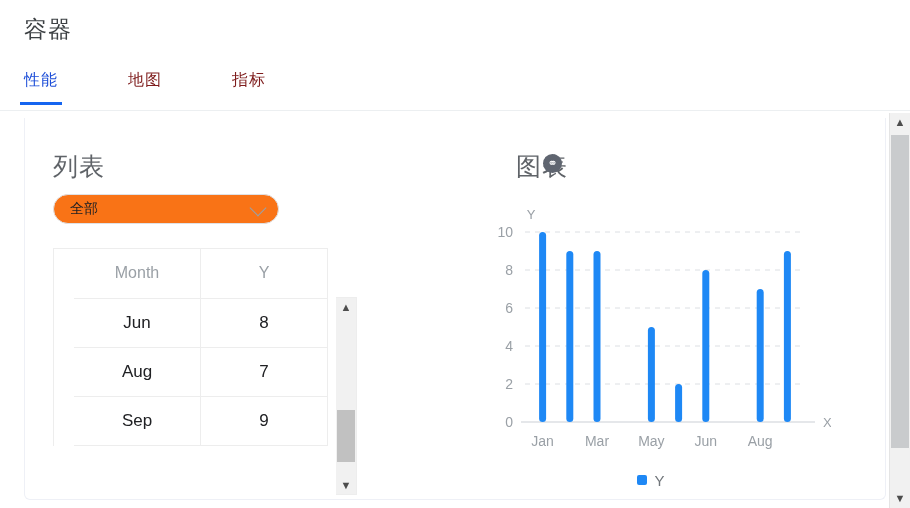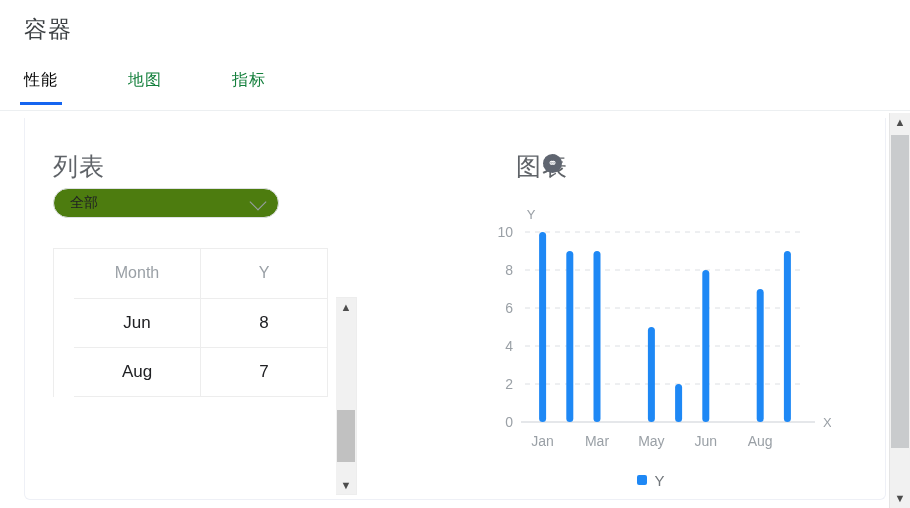--- a/index.html
+++ b/index.html
@@ -31,28 +31,28 @@
     left: 20px;
     top: 70px;
     width: 870px;
     height: 40px;
     display: flex;
     align-items: flex-start;
   }
   .tab {
     position: relative;
     font-size: 16px;
-    color: #15803d;
+    color: #7f1d1d;
     padding: 0 4px 14px 4px;
     margin-right: 62px;
     cursor: pointer;
     letter-spacing: 1px;
   }
   .tab.active {
-    color: #000000;
+    color: #1d4ed8;
   }
   .tab.active::after {
     content: "";
     position: absolute;
     left: 0;
     right: 0;
     bottom: 0;
     height: 3px;
     background: #1565f0;
   }
@@ -100,26 +100,26 @@
     font-size: 12px;
     line-height: 19px;
     text-align: center;
     cursor: pointer;
   }
 
   
   .select {
     position: absolute;
     left: 28px;
-    top: 70px;
+    top: 76px;
     width: 226px;
     height: 30px;
     border: 1px solid #dfe1e5;
     border-radius: 16px;
-    background: #4d7c0f;
+    background: #f97316;
     box-sizing: border-box;
     cursor: pointer;
   }
   .select-value {
     position: absolute;
     left: 16px;
     top: 5px;
     font-size: 14px;
     color: #202124;
   }
@@ -309,20 +309,24 @@
           </tr>
         </thead>
         <tbody>
           <tr>
             <td>Jun</td>
             <td>8</td>
           </tr>
           <tr>
             <td>Aug</td>
             <td>7</td>
+          </tr>
+          <tr>
+            <td>Sep</td>
+            <td>9</td>
           </tr>
         </tbody>
       </table>
     </div>
 
     <div class="tbl-scroll">
       <div class="arrow up">▲</div>
       <div class="thumb"></div>
       <div class="arrow down">▼</div>
     </div>

